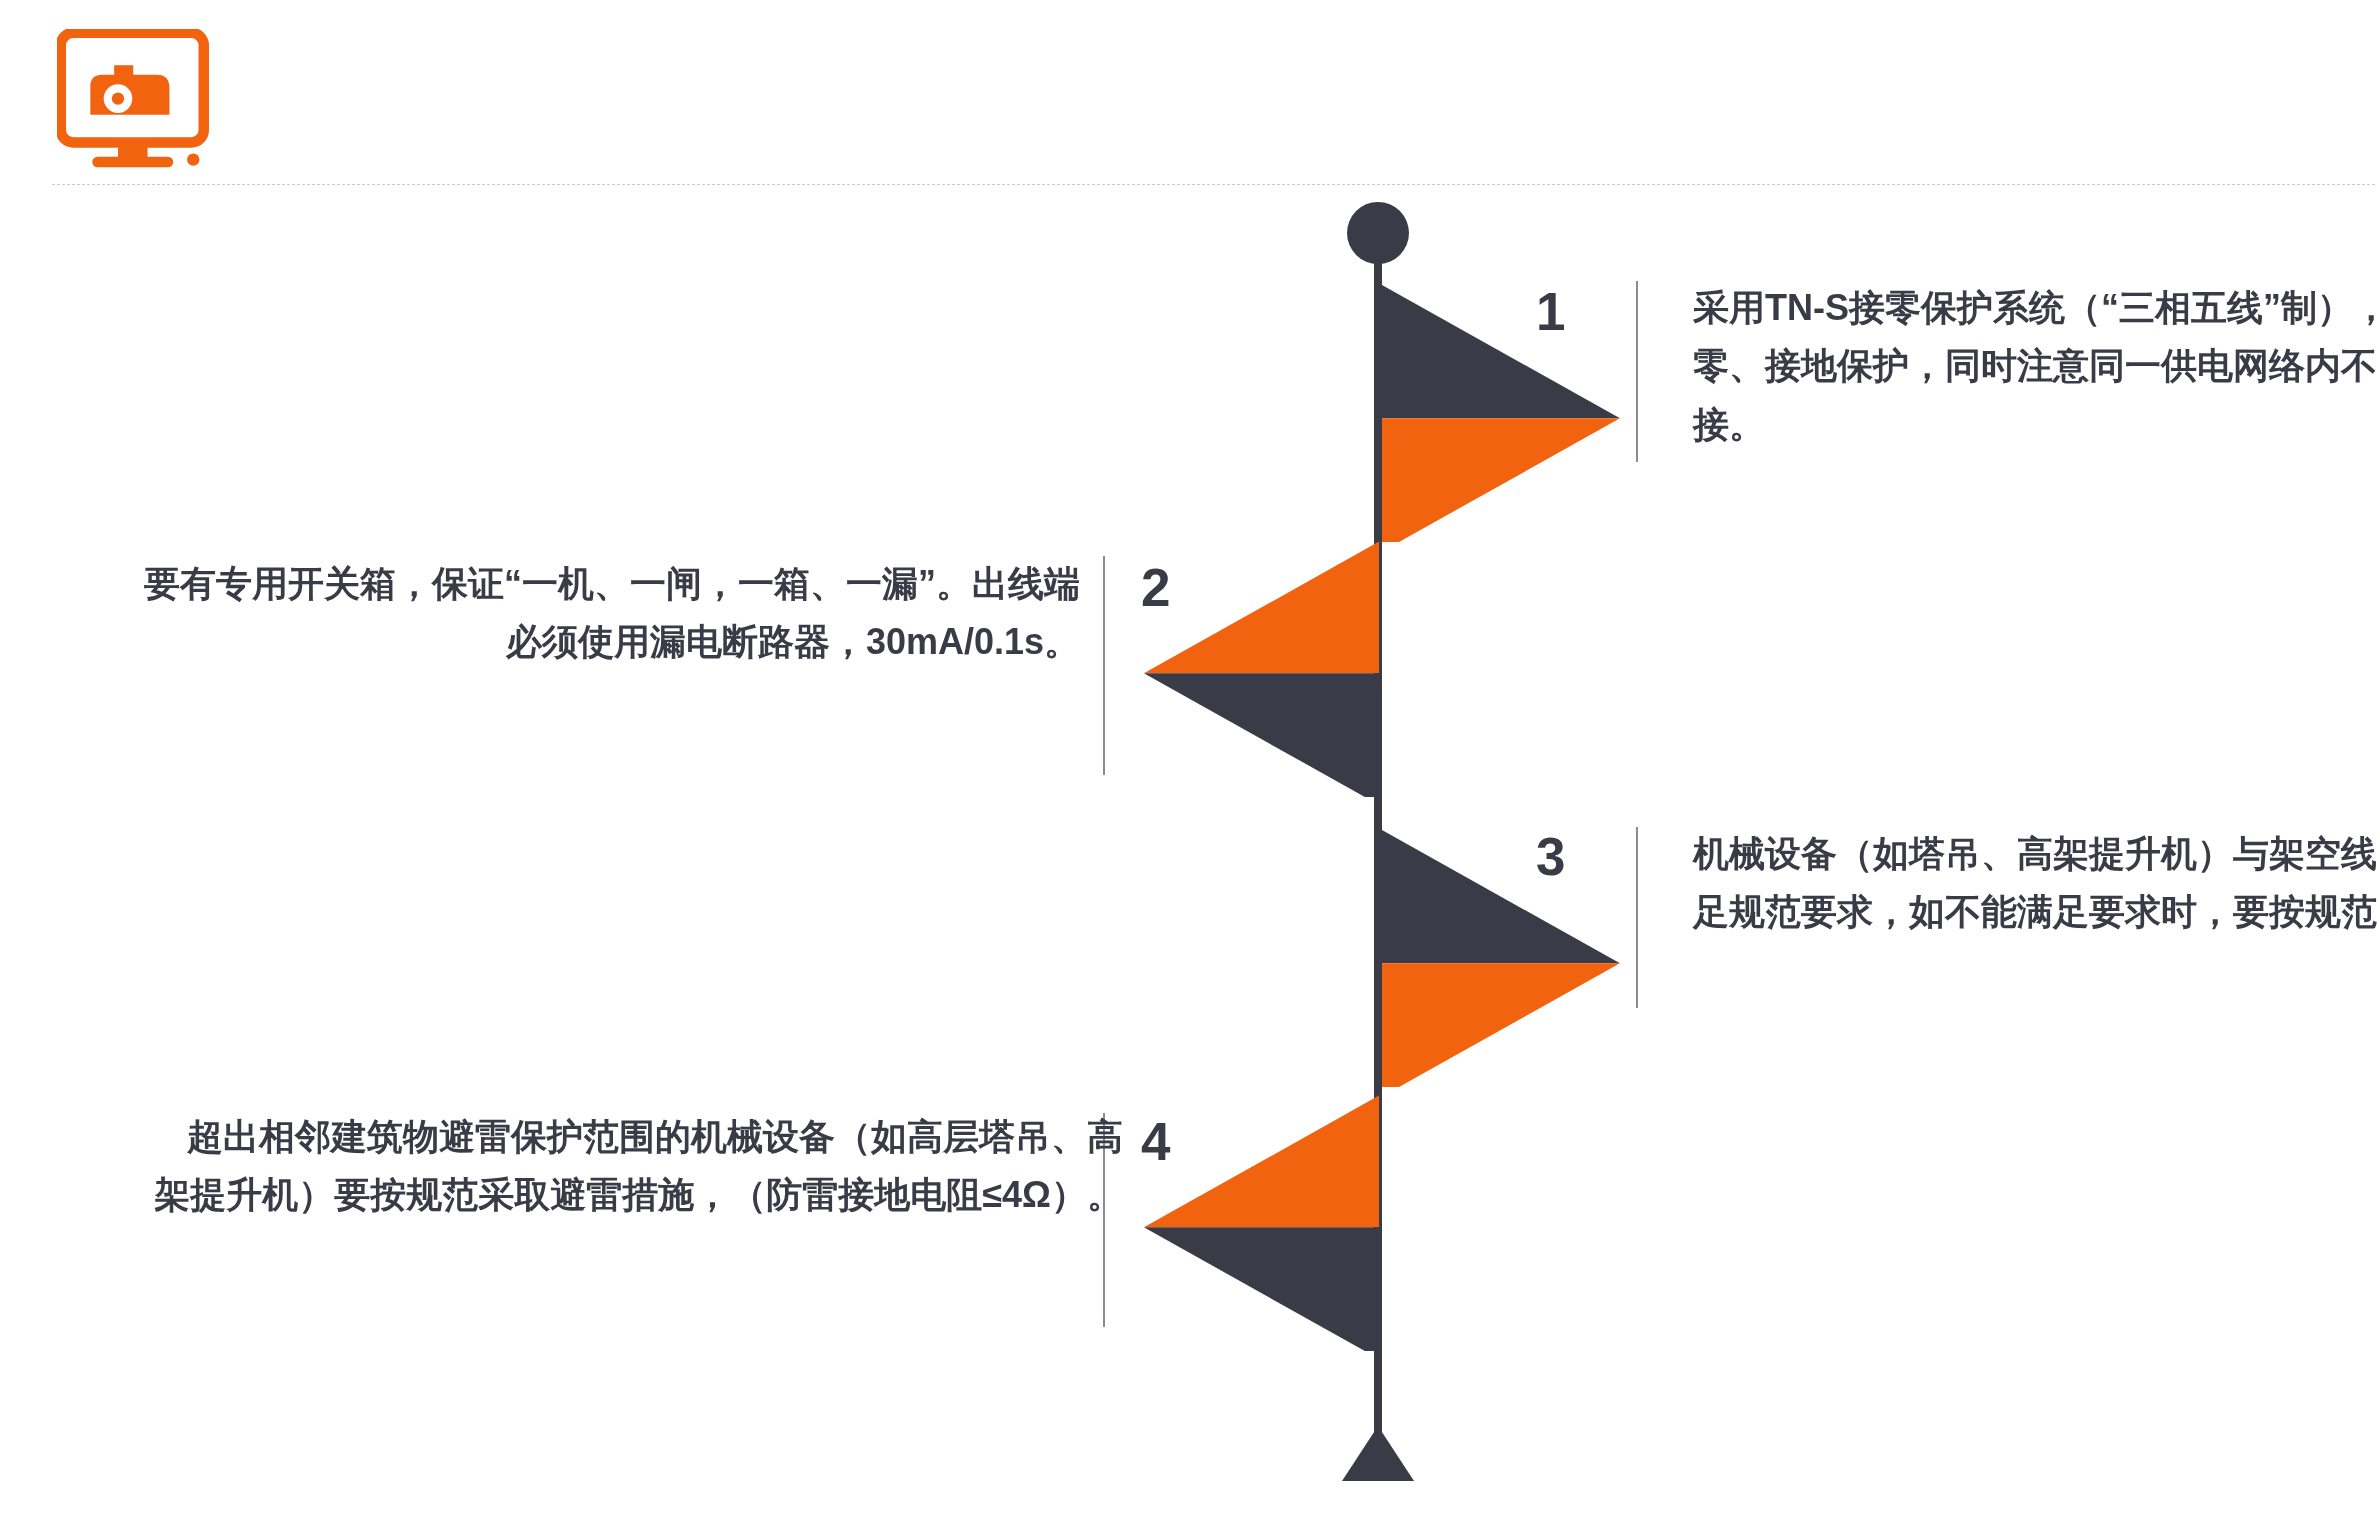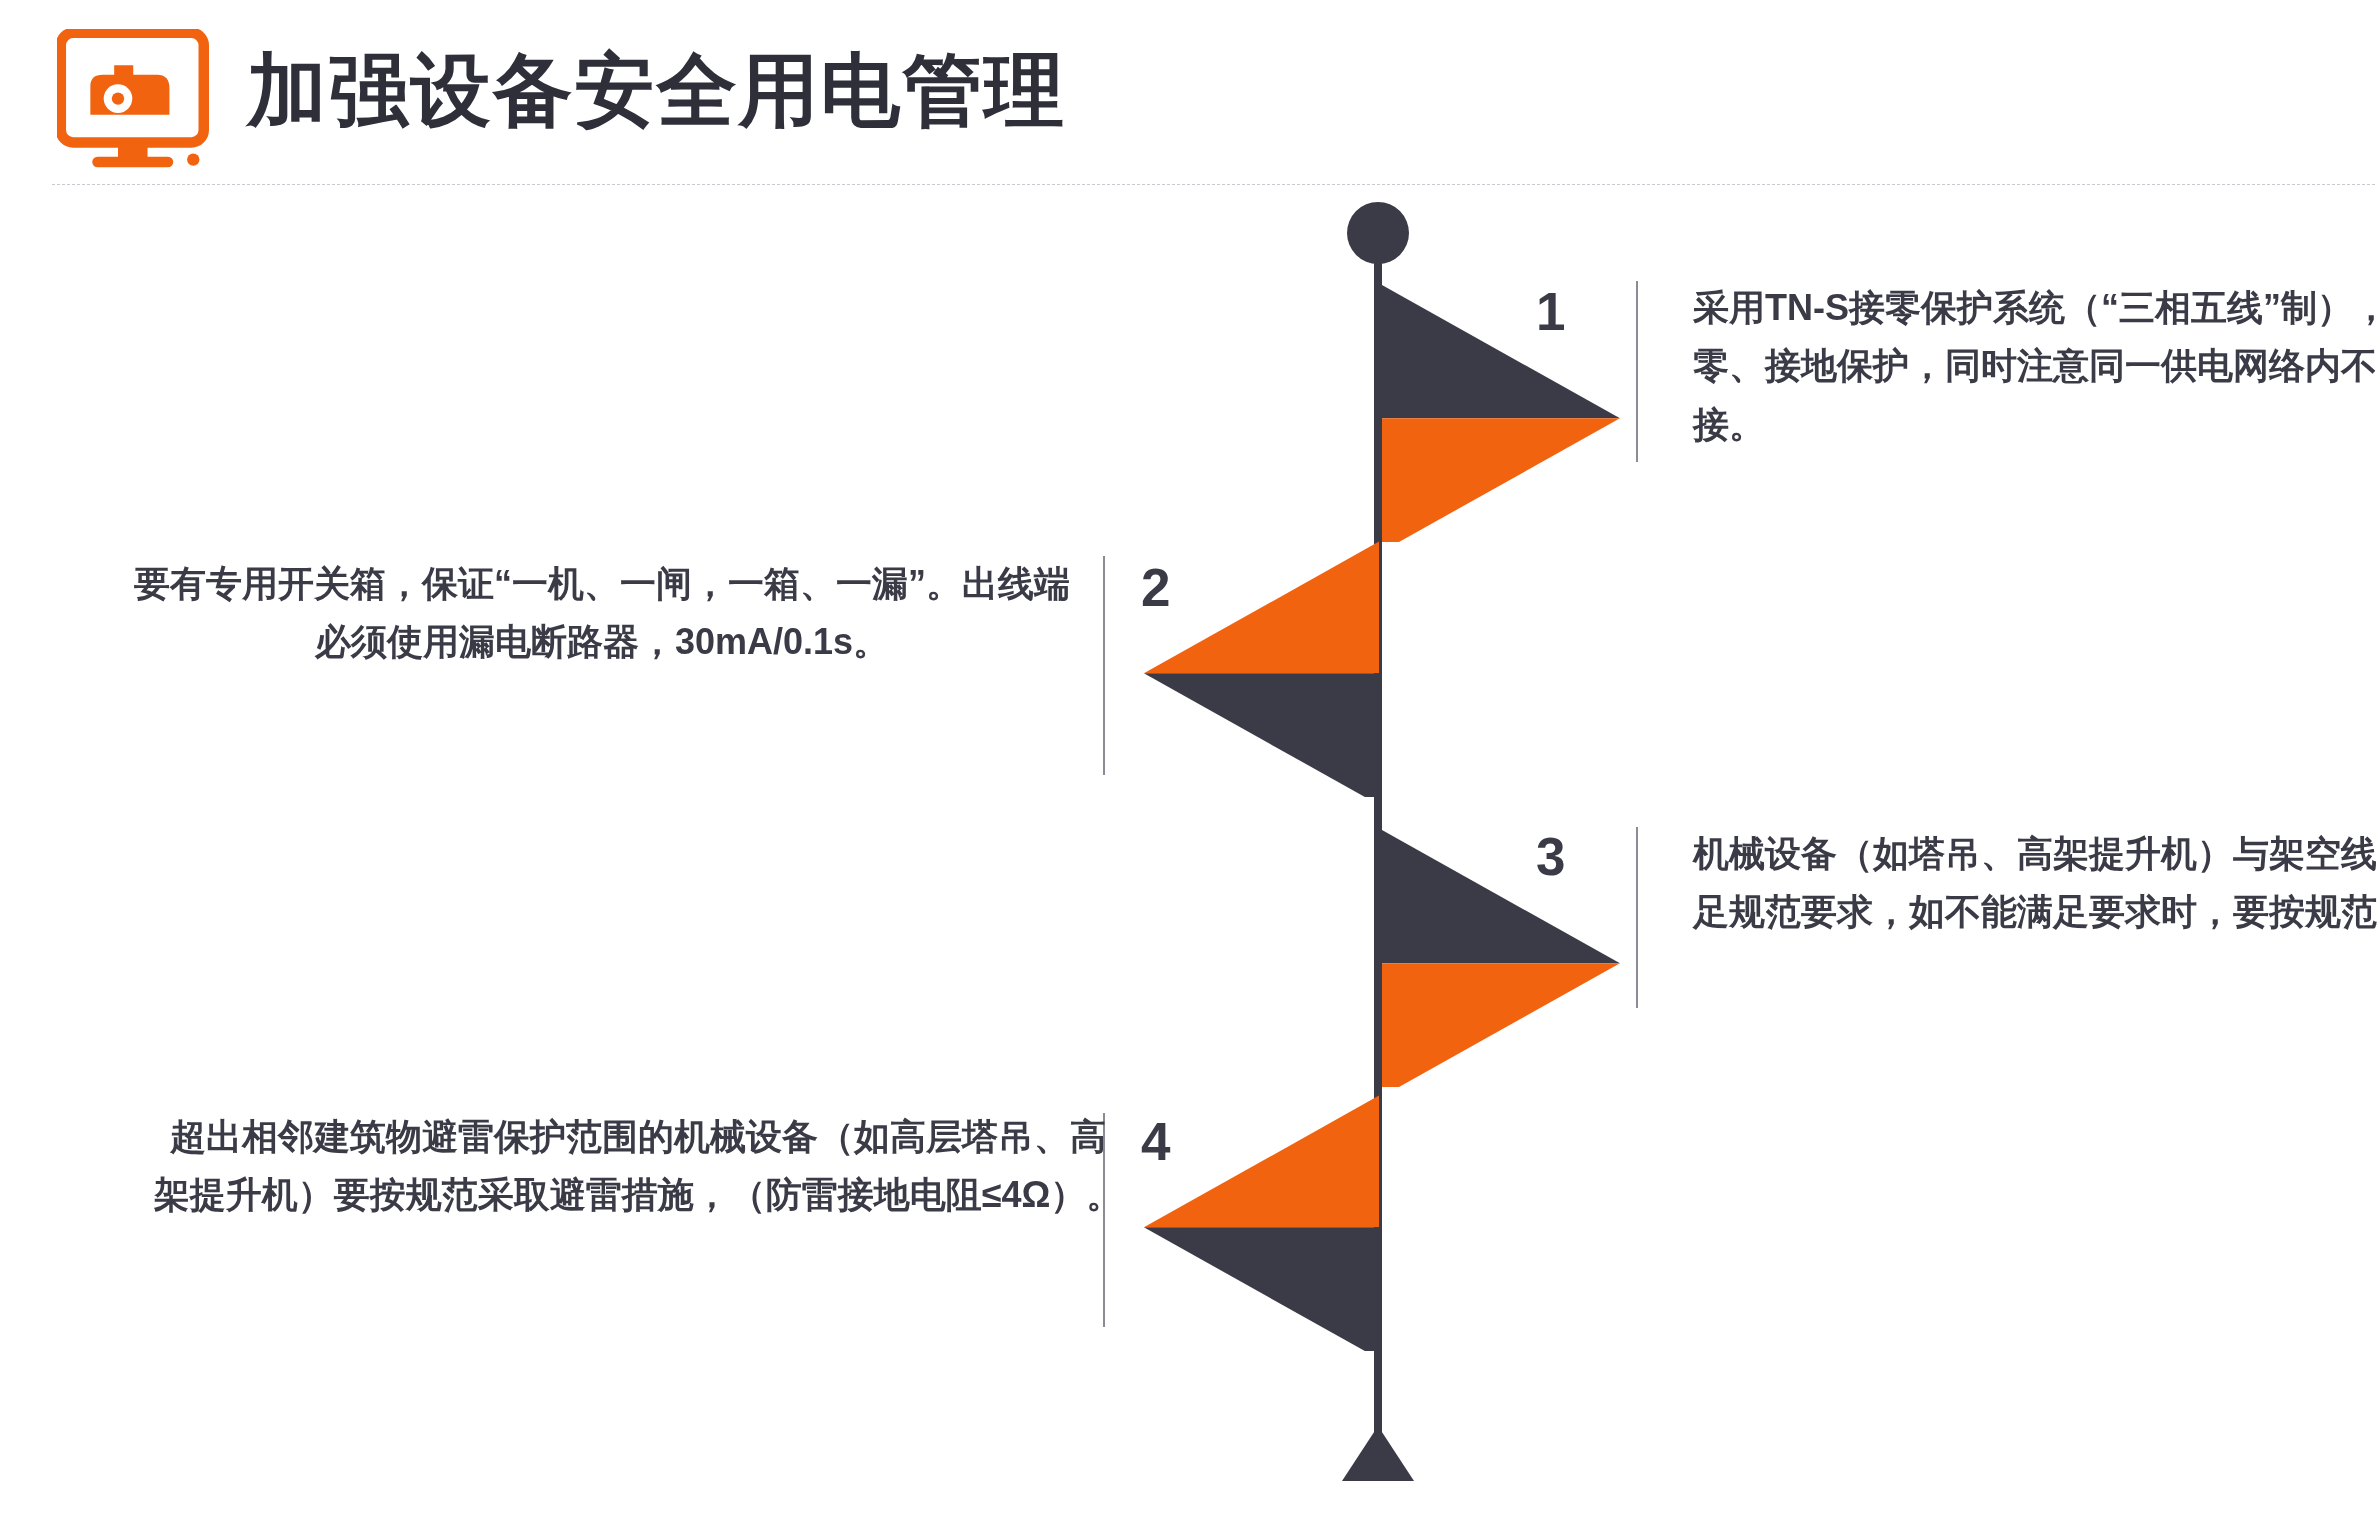--- a/index.html
+++ b/index.html
@@ -101,40 +101,39 @@
     background: #8b8b96;
   }
   .item-text {
     position: absolute;
     font-size: 36px;
     font-weight: bold;
     line-height: 1.62;
     color: #3b3b47;
   }
   .item-text.right { text-align: left; }
-  .item-text.left  { text-align: center; }
+  .item-text.left  { text-align: right; }
 </style>
 </head>
 <body>
 
 <div class="header">
 
   <div class="header-icon">
     <svg viewBox="0 0 340 300" width="162" height="143" xmlns="http://www.w3.org/2000/svg">
       <rect x="8" y="8" width="300" height="230" rx="26" fill="none" stroke="#f2630f" stroke-width="22"></rect>
       <path d="M70 180 L70 120 Q70 96 96 96 L120 96 L120 76 L160 76 L160 96 L210 96 Q236 96 236 124 L236 180 Z" fill="#f2630f"></path>
       <circle cx="128" cy="146" r="30" fill="#ffffff"></circle>
       <circle cx="128" cy="146" r="13" fill="#f2630f"></circle>
       <rect x="128" y="238" width="62" height="34" fill="#f2630f"></rect>
       <rect x="74" y="268" width="170" height="22" rx="11" fill="#f2630f"></rect>
       <circle cx="286" cy="274" r="13" fill="#f2630f"></circle>
     </svg>
   </div>
 
-  <div class="header-title">加强设备安全用电管理</div>
   <div class="header-rule"></div>
 </div>
 
 <div class="pole-knob"></div>
 <div class="pole"></div>
 <div class="pole-foot"></div>
 
 <div class="flag" style="left:1382px; top:285px;">
   <svg viewBox="0 0 540 540" width="257" height="257" xmlns="http://www.w3.org/2000/svg">
     <polygon points="0,0 500,280 0,280" fill="#3b3b47"></polygon>

